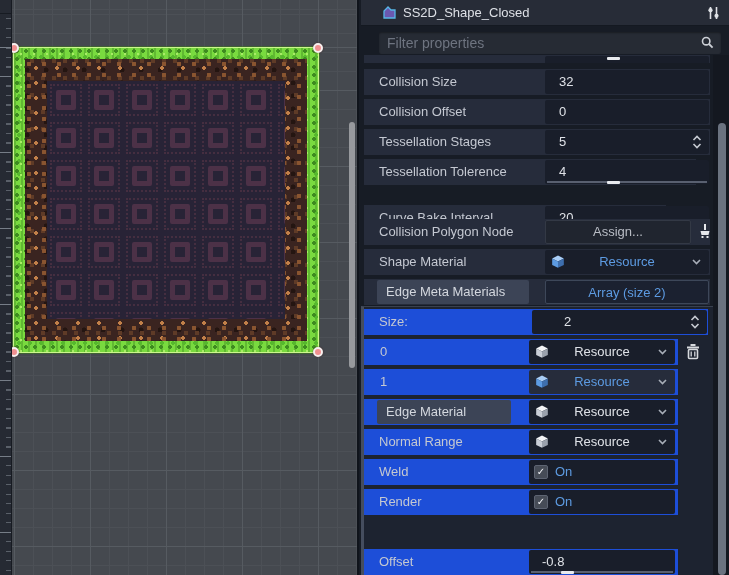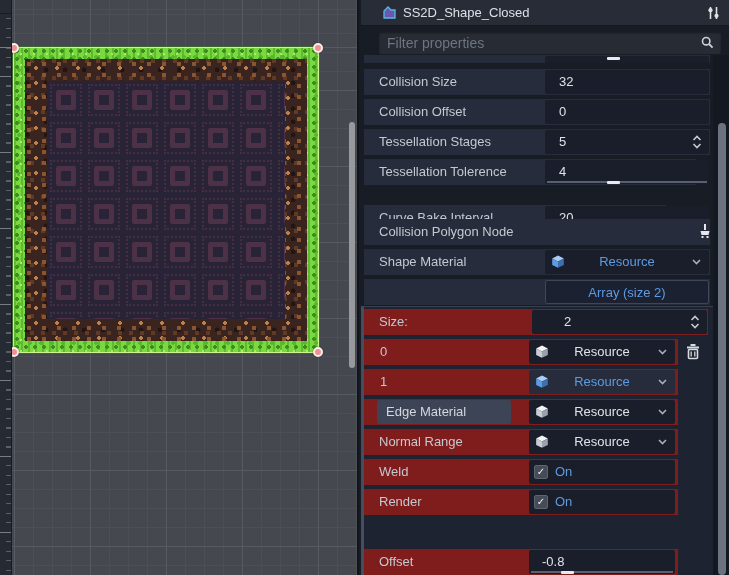--- a/index.html
+++ b/index.html
@@ -73,21 +73,21 @@
   #tools-icon{position:absolute;right:10px;top:5px;cursor:pointer;}
   #filter-box{position:absolute;left:20px;top:32px;width:342px;height:22px;background:#262b34;
     border-radius:2px;box-shadow:inset 0 1px 2px rgba(0,0,0,.35);}
   #filter-box .ph{position:absolute;left:8px;line-height:22px;font-size:14px;color:#6e7480;}
   #filter-box .mag{position:absolute;right:7px;top:4px;}
 
   #subpanel{position:absolute;left:2px;top:306px;width:352px;height:269px;background:#1d2330;
     border-left:3px solid #454d5e;border-top:1px solid #39414f;}
 
   .row{position:absolute;left:5px;height:26px;background:#262c3b;}
-  .row.sub{background:#7f1d1d;}
+  .row.sub{background:#1d4ed8;}
   .rlabel{position:absolute;left:15px;line-height:26px;font-size:13px;color:#c4c8d1;white-space:nowrap;}
   .rlabel.sel{left:13px;top:1px;height:24px;line-height:24px;padding:0 9px;background:#3c4456;
     border-radius:2px;color:#d3d7de;}
   .fbox{position:absolute;top:1px;height:24px;background:#191e2a;border-radius:2px;}
   .f-main{left:181px;width:164px;}
   .f-sub{left:165px;width:146px;}
   .f-size{left:168px;width:175px;}
   .fbox.ghost{background:#262c3b;}
   .fbox.arraybox{background:#1b2130;border:1px solid #3d4759;}
   .fval{position:absolute;left:14px;line-height:24px;font-size:13px;color:#dfe2e7;}
@@ -451,20 +451,21 @@
     <span class="rlabel">Curve Bake Interval</span>
     <div class="fbox f-main">
       <span class="fval">20</span>
       <div class="sline"></div>
       <div class="sgrab" style="left:7px"></div>
     </div>
   </div>
 
   <div class="row" style="top:219px;width:346px">
     <span class="rlabel">Collision Polygon Node</span>
+    <div class="assign-btn">Assign...</div>
     <svg class="sq-btn" width="16" height="16" viewBox="0 0 16 16">
       <rect x="7" y="1" width="2" height="6" fill="#e6e8ec"></rect>
       <path d="M3.5 8 L12.5 8 L11.5 12 L4.5 12 Z" fill="#e6e8ec"></path>
       <rect x="4.5" y="13" width="2" height="2" fill="#e6e8ec"></rect>
       <rect x="9.5" y="13" width="2" height="2" fill="#e6e8ec"></rect>
     </svg>
   </div>
 
   <div class="row" style="top:249px;width:346px">
     <span class="rlabel">Shape Material</span>
@@ -475,20 +476,21 @@
         <polygon points="11,3 6,5.5 6,11 11,8.5" fill="#3e6fae"></polygon>
       </svg>
       <span class="center-txt blue">Resource</span>
       <svg class="chev" width="9" height="6" viewBox="0 0 9 6">
         <path d="M1 1 L4.5 4.5 L8 1" fill="none" stroke="#a8aeb8" stroke-width="1.6"></path>
       </svg>
     </div>
   </div>
 
   <div class="row" style="top:279px;width:346px">
+    <span class="rlabel sel" style="min-width:152px">Edge Meta Materials</span>
     <div class="fbox f-main arraybox">
       <span class="center-txt blue">Array (size 2)</span>
     </div>
   </div>
 
   <div class="row sub" style="top:309px;width:344px">
     <span class="rlabel">Size:</span>
     <div class="fbox f-size">
       <span class="fval" style="left:32px">2</span>
       <svg class="spin" width="10" height="14" viewBox="0 0 10 14">

